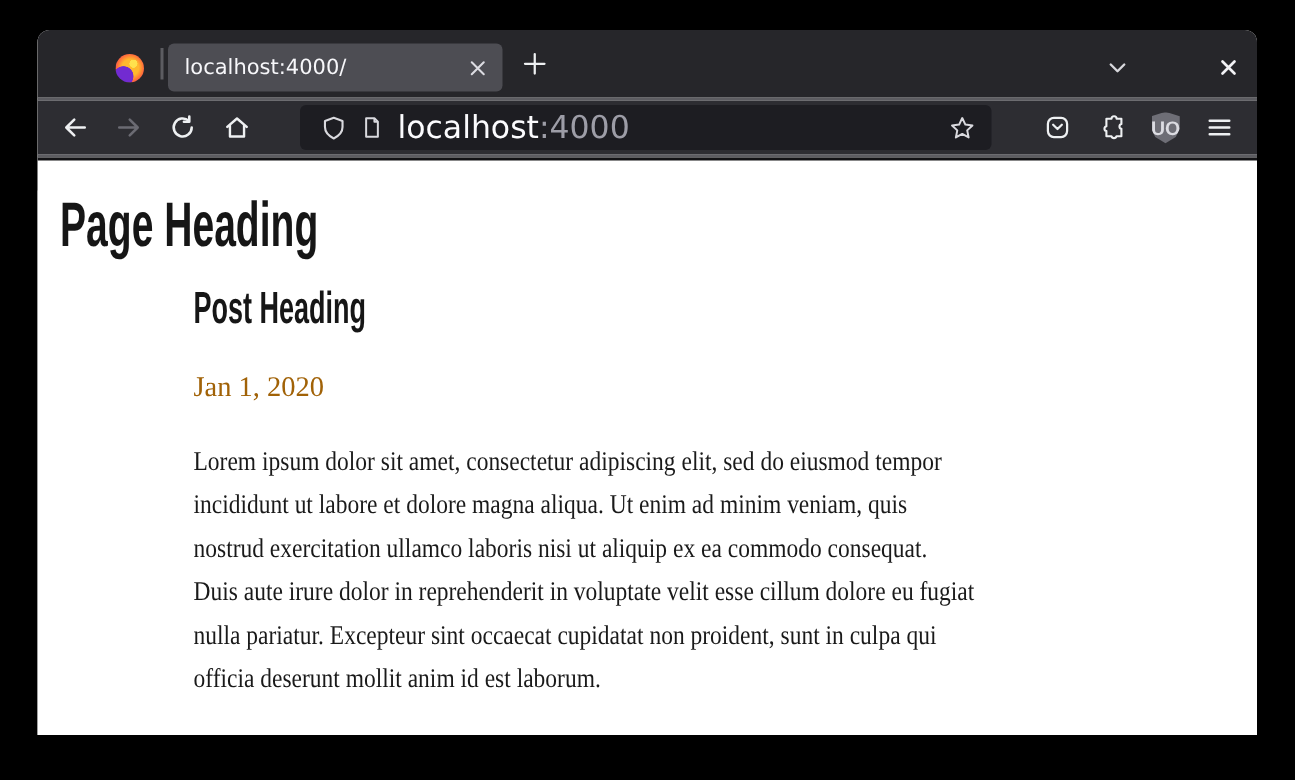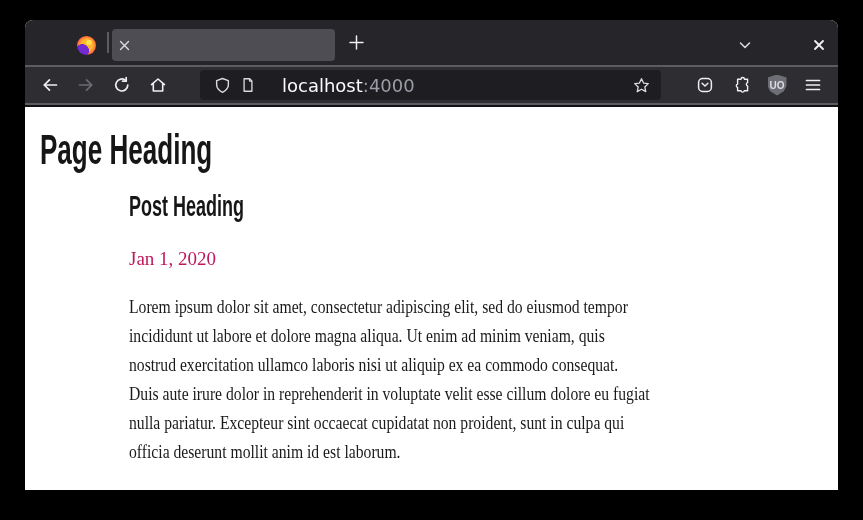--- a/index.html
+++ b/index.html
@@ -28,53 +28,54 @@
   .win-close { position:absolute; left:782px; top:13px; width:24px; height:24px; }
 
   
   .sep-line { height:2px; background:#5c5c61; }
   .navbar { position:relative; height:36px; background:#2d2d32; }
   .nav-ic { position:absolute; top:4px; width:28px; height:28px; }
   .chrome-edge { height:2px; background:#121215; }
 
   .urlbar { position:absolute; left:175px; top:3px; width:461px; height:30px; background:#1d1d22;
             border-radius:4px; display:flex; align-items:center; cursor:text; }
-  .url-text { margin-left:26px; font-size:18px; white-space:nowrap; }
+  .url-text { margin-left:9px; font-size:21px; white-space:nowrap; }
   .url-host { color:#fbfbfe; }
   .url-port { color:#9d9da7; }
   .ublock { width:19px; height:21px; background:#6e6e76;
             clip-path:polygon(50% 0, 100% 14%, 100% 55%, 86% 80%, 50% 100%, 14% 80%, 0 55%, 0 14%);
             display:flex; align-items:center; justify-content:center; }
-  .ublock span { font-size:10px; font-weight:bold; color:#dcdce2; letter-spacing:0; }
+  .ublock span { font-size:13px; font-weight:bold; color:#dcdce2; letter-spacing:0; }
 
   svg.ic { display:block; }
 
   
   .content { position:absolute; left:0; top:107px; width:752px; height:363px; background:#fff; }
   .cond { font-family:"Liberation Sans", sans-serif; font-weight:700; color:#161616;
           white-space:nowrap; transform-origin:0 0; display:inline-block; }
   .page-h1 { position:absolute; left:15px; top:0; font-size:42px; line-height:46px; transform:scaleX(0.62); }
   .post-h2 { position:absolute; left:104px; top:62px; font-size:30px; line-height:34px; transform:scaleX(0.60); }
   .post-date { position:absolute; left:104px; top:120px; font-family:"Liberation Serif", serif;
-               font-size:19px; line-height:24px; color:#be185d; }
+               font-size:19px; line-height:24px; color:#a16207; }
   .post-body { position:absolute; left:104px; top:166px; font-family:"Liberation Serif", serif;
                font-size:18px; line-height:28.9px; color:#1a1a1a;
                transform:scaleX(0.87); transform-origin:0 0; }
   .post-body div { white-space:nowrap; }
 </style>
 </head>
 <body>
 
 <div class="window">
 
   <div class="tabbar">
     <div class="ff-logo"></div>
     <div class="tab-sep"></div>
 
     <div class="tab">
+      <span class="tab-title">localhost:4000/</span>
       <button class="icon-btn tab-close">
         <svg class="ic" width="11" height="11" viewBox="0 0 11 11">
           <path d="M1.5 1.5 L9.5 9.5 M9.5 1.5 L1.5 9.5" stroke="#dcdce2" stroke-width="1.4" stroke-linecap="round"></path>
         </svg>
       </button>
     </div>
 
     <button class="icon-btn newtab">
       <svg class="ic" width="17" height="17" viewBox="0 0 17 17">
         <path d="M8.5 2 V15 M2 8.5 H15" stroke="#eef0f2" stroke-width="1.5" stroke-linecap="round"></path>

